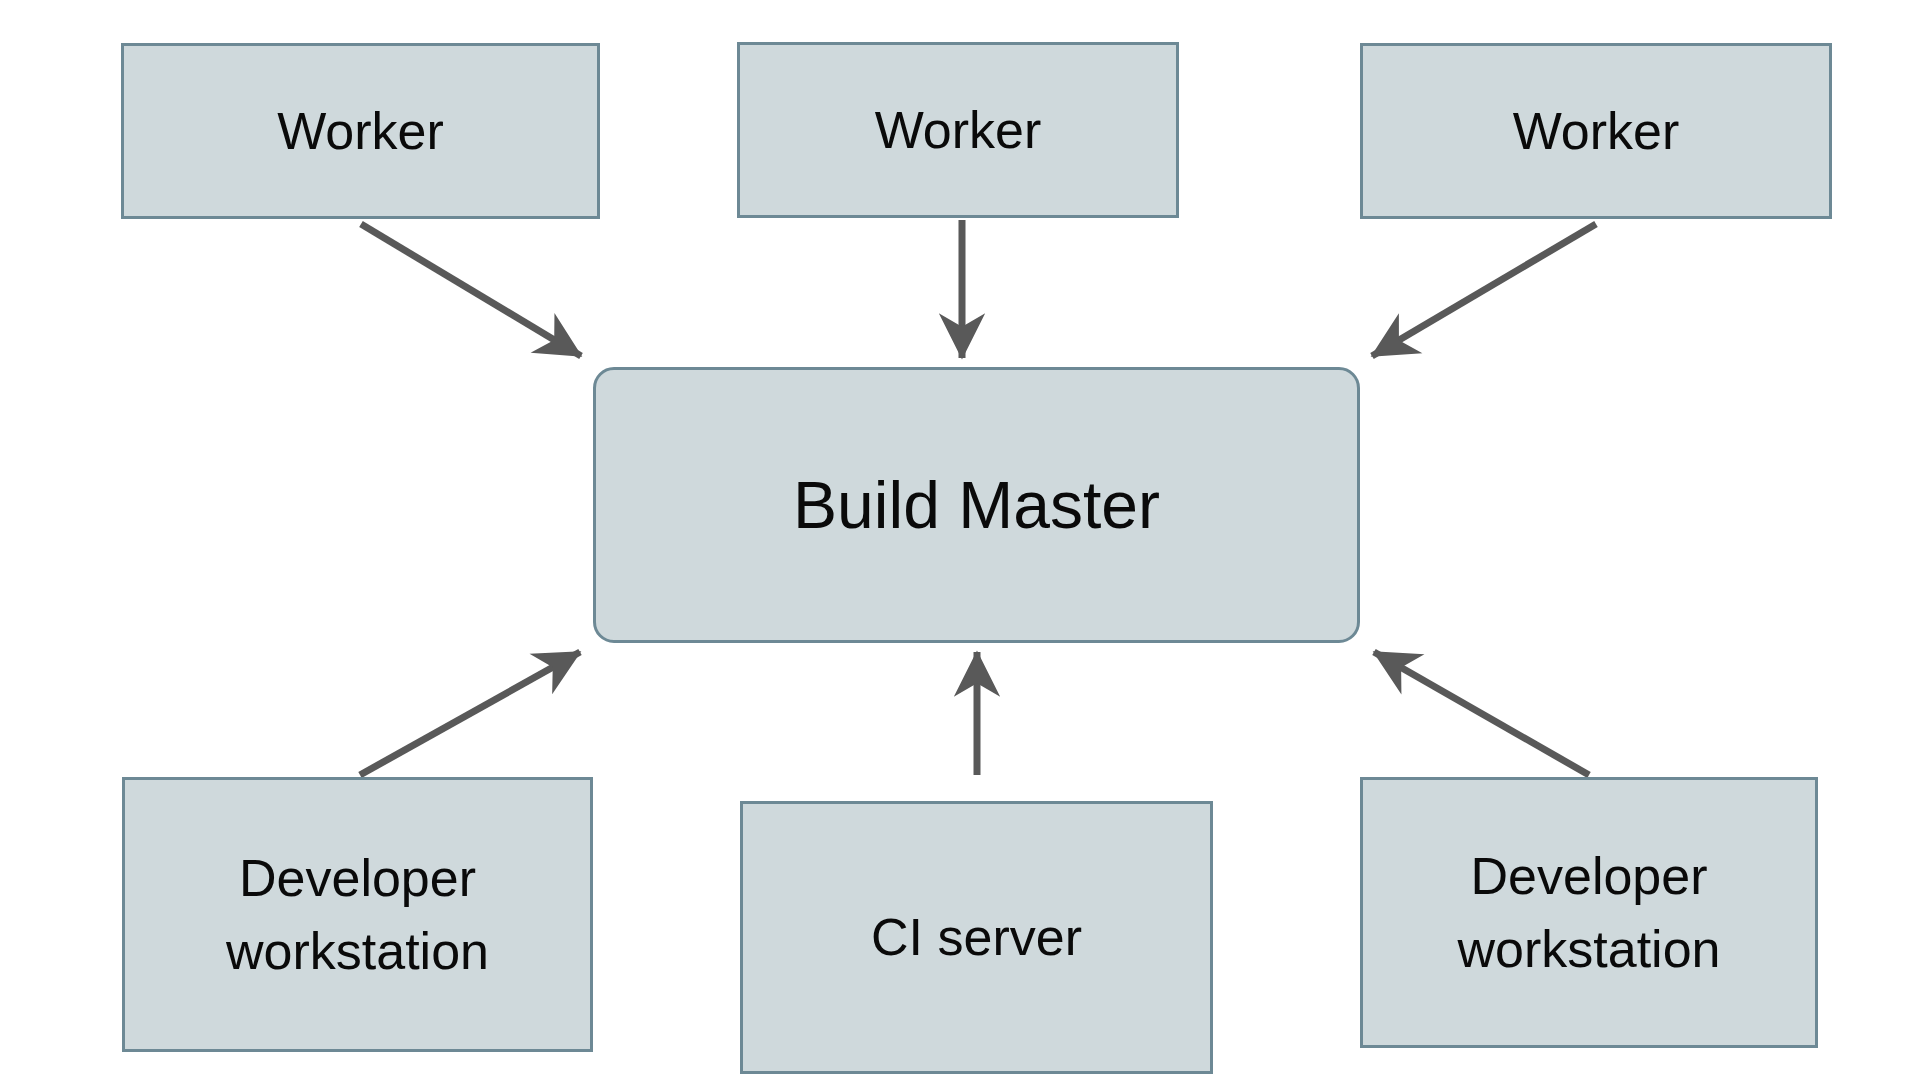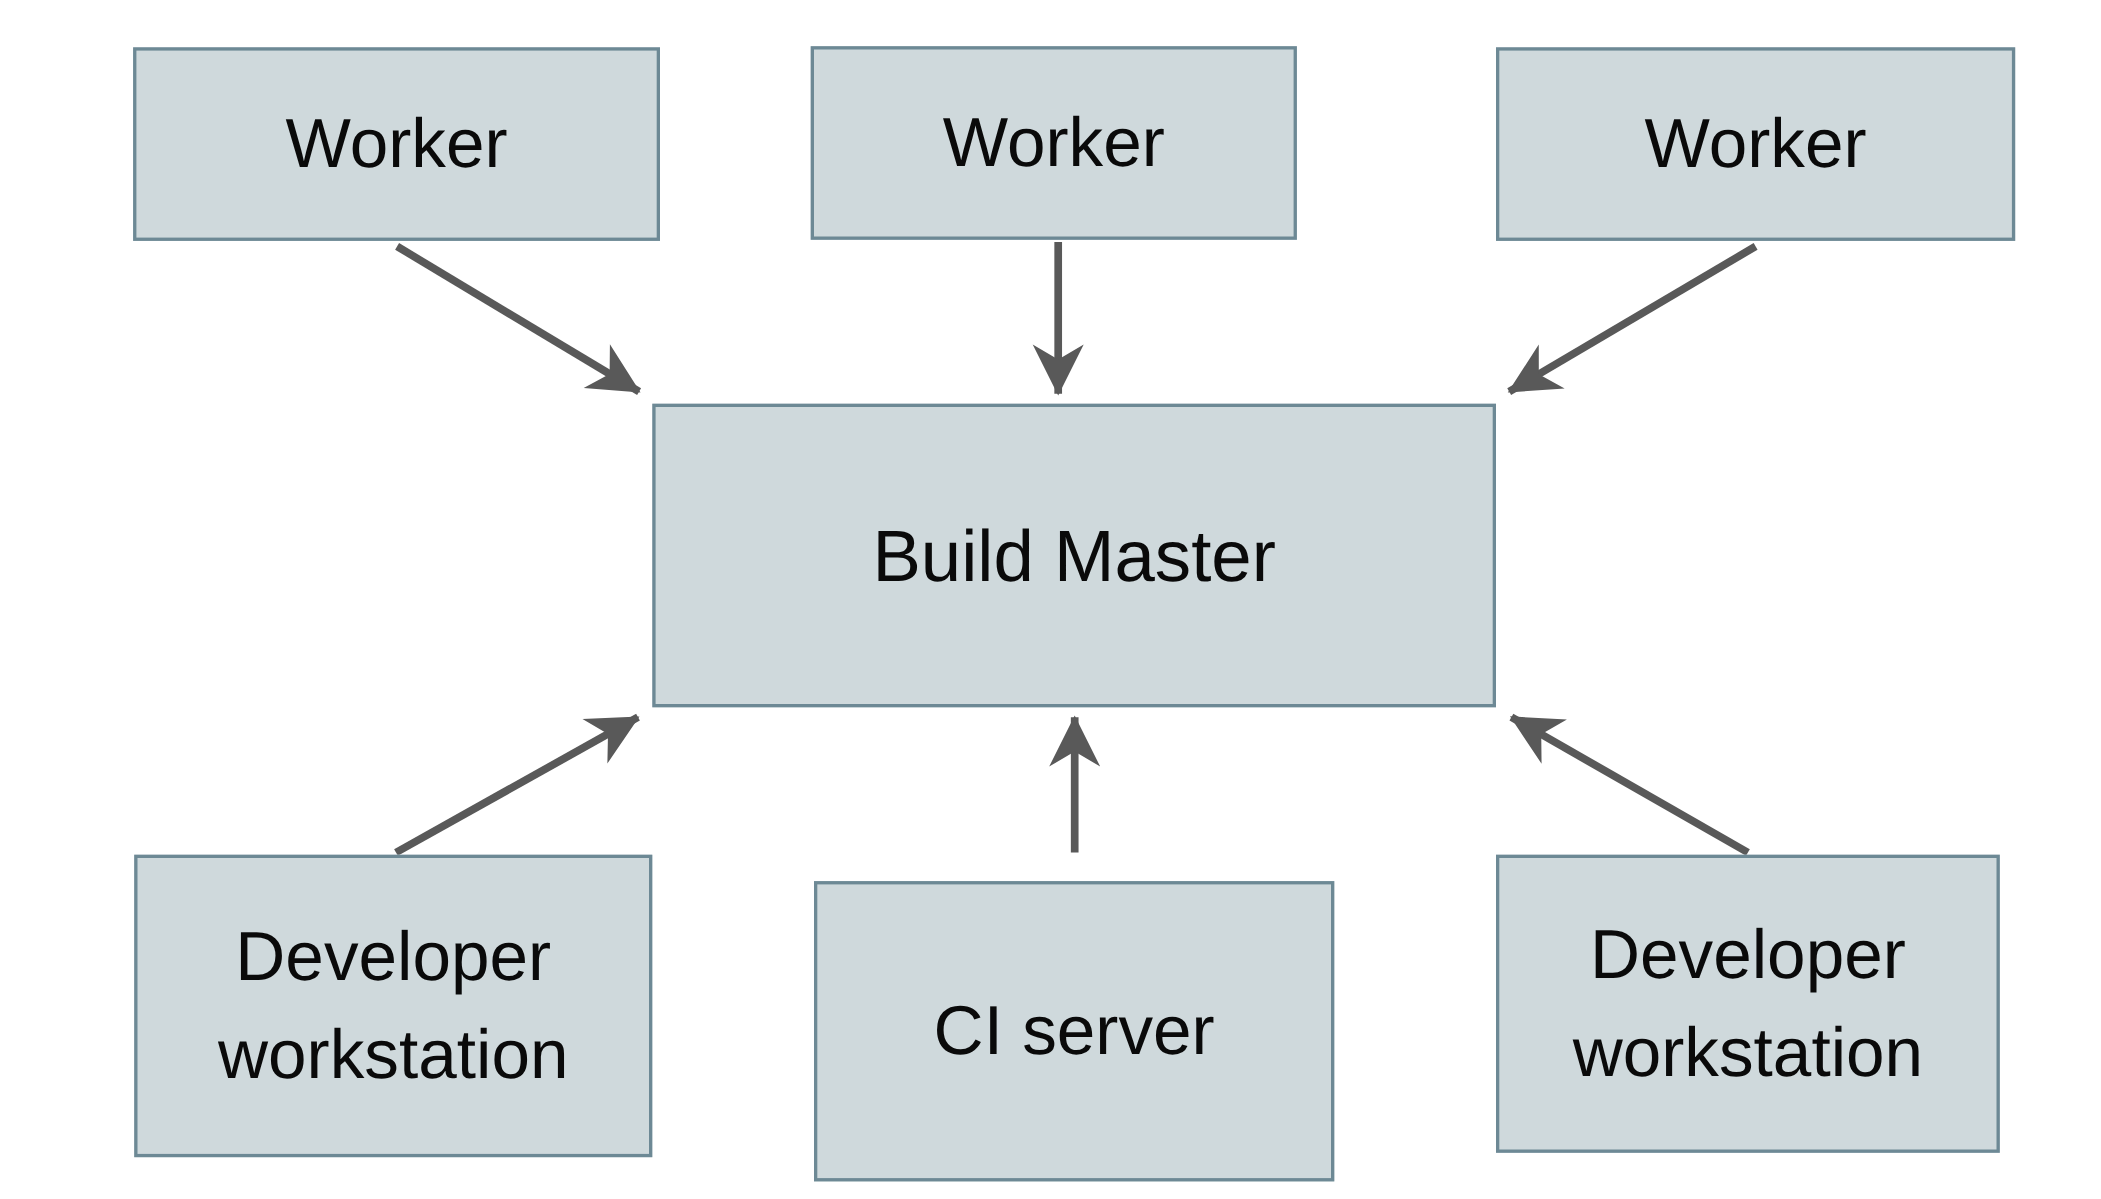--- a/index.html
+++ b/index.html
@@ -25,29 +25,29 @@
   }
   .node {
     position: absolute;
     box-sizing: border-box;
     background: #cfd9dc;
     border: 3px solid #6d8995;
     display: flex;
     align-items: center;
     justify-content: center;
     text-align: center;
-    font-size: 63px;
+    font-size: 52px;
     line-height: 1.4;
     color: #0a0a0a;
     padding: 0 24px;
   }
   .node-worker-1        { left: 121px;  top: 43px;  width: 479px; height: 176px; }
   .node-worker-2        { left: 737px;  top: 42px;  width: 442px; height: 176px; }
   .node-worker-3        { left: 1360px; top: 43px;  width: 472px; height: 176px; }
-  .node-build-master    { left: 593px;  top: 367px; width: 767px; height: 276px; font-size: 66px; }
+  .node-build-master    { left: 593px;  top: 367px; width: 767px; height: 276px; font-size: 66px; border-radius: 21px; }
   .node-dev-left        { left: 122px;  top: 777px; width: 471px; height: 275px; }
   .node-ci-server       { left: 740px;  top: 801px; width: 473px; height: 273px; }
   .node-dev-right       { left: 1360px; top: 777px; width: 458px; height: 271px; }
   .edge {
     stroke: #595959;
     stroke-width: 7;
     fill: none;
   }
 </style>
 </head>

